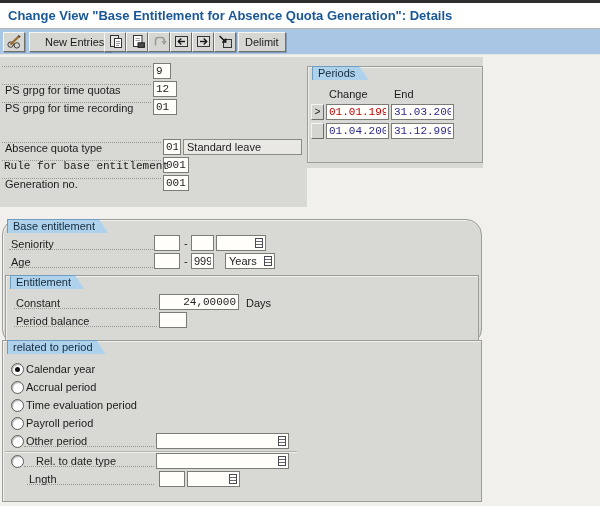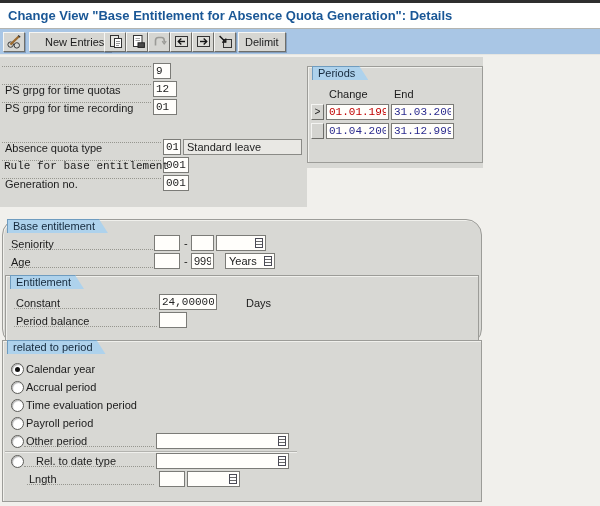--- a/index.html
+++ b/index.html
@@ -207,21 +207,21 @@
     <div class="combo" style="left:213px; top:33px; width:50px;margin-left:9px;">
       <span class="cval">Years</span>
       <span class="ddicon"></span>
     </div>
 
     <div class="gpanel" style="left:2px; top:55px; width:474px; height:68px;">
       <span class="gtab">Entitlement</span>
 
       <div class="leader" style="left:8px; top:18px; width:143px;"></div>
       <span class="lbl" style="left:10px; top:21px;">Constant</span>
-      <input class="fld right" style="left: 153px; top: 18px; width: 58px;" value="24,00000">
+      <input class="fld right" style="left: 153px; top: 18px; width: 80px;" value="24,00000">
       <span class="lbl" style="left:240px; top:21px;">Days</span>
 
       <div class="leader" style="left:8px; top:36px; width:143px;"></div>
       <span class="lbl" style="left:10px; top:39px;">Period balance</span>
       <input class="fld" style="left: 153px; top: 36px; width: 28px;" value="">
     </div>
   </div>
 
   <div class="gpanel" style="left:2px; top:340px; width:480px; height:162px;">
     <span class="gtab">related to period</span>

